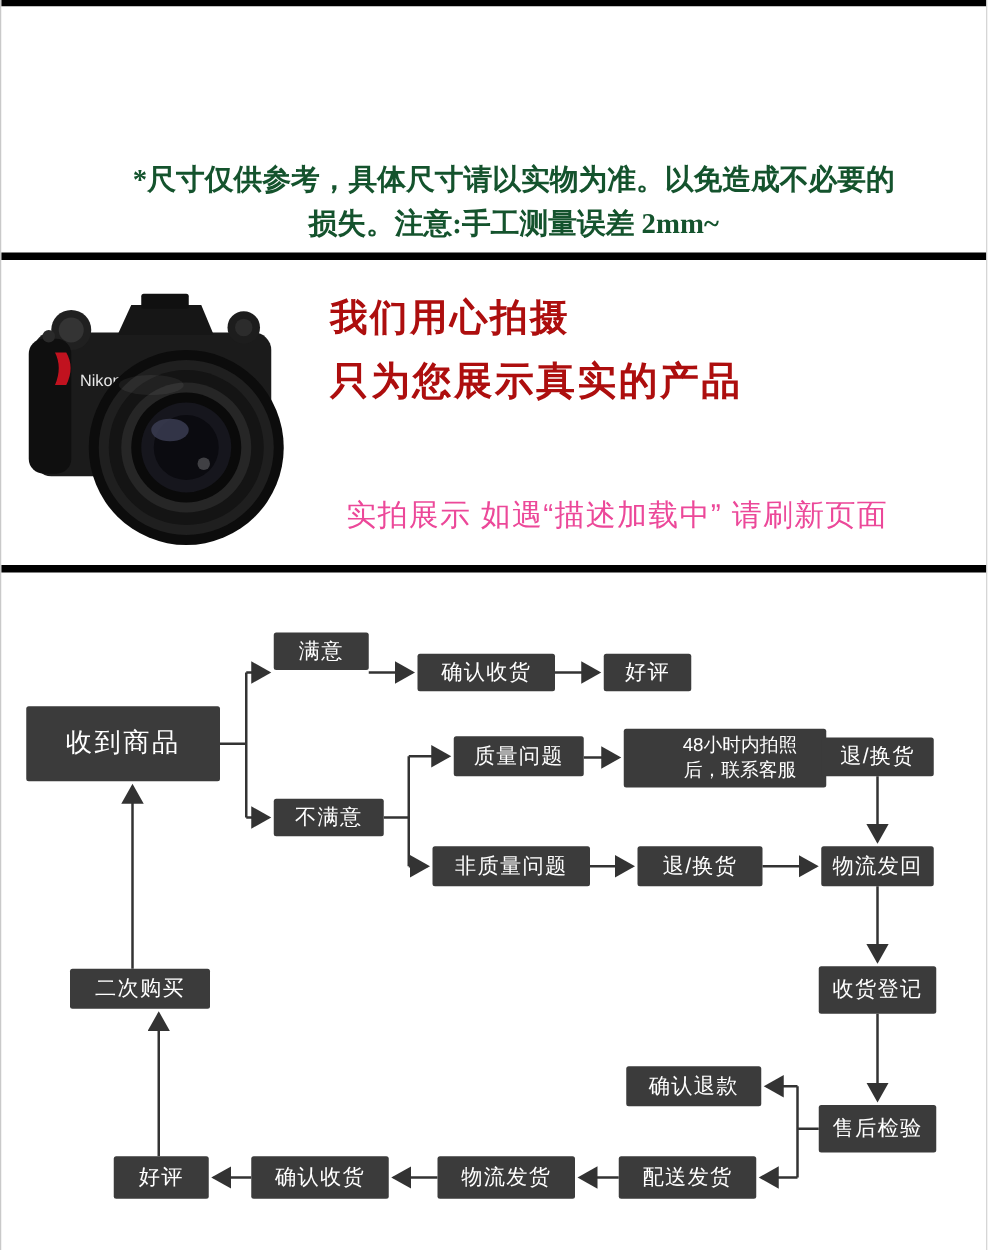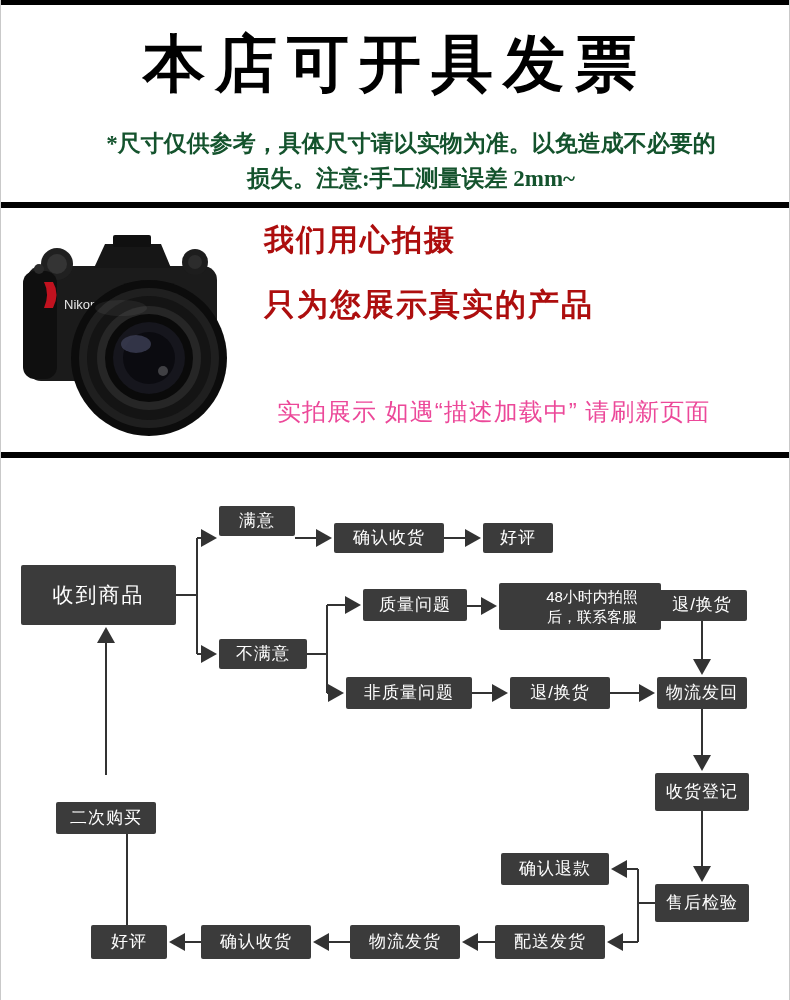--- a/index.html
+++ b/index.html
@@ -27,21 +27,21 @@
     text-align:center;
     font-family:"Liberation Serif",serif;
     font-size:23px;font-weight:600;line-height:35px;color:#14532d;
   }
   .camera-wrap{position:absolute;left:8px;top:216px;width:252px;height:232px;}
   .headline{
     position:absolute;left:263px;
     color:var(--accent,#ad0e0e);
     font-weight:bold;font-size:30px;letter-spacing:2px;
   }
-  .headline.l1{top:220px;}
+  .headline.l1{top:234px;}
   .headline.l2{top:284px;font-size:31px;}
   .promo-note{
     position:absolute;left:276px;top:396px;
     font-size:24px;color:#ec4899;letter-spacing:1px;
   }
   .flow{position:absolute;left:0;top:0;width:790px;height:1000px;}
   .node{
     position:absolute;
     background:var(--boxcolor,#3b3b3b);
     color:#fff;
@@ -55,21 +55,20 @@
   .node.small{font-size:15px;letter-spacing:0;}
   svg.connectors{position:absolute;left:0;top:0;pointer-events:none;}
 </style>
 </head>
 <body>
 
 <div class="page">
 
   <div class="topbar"></div>
 
-  <div class="page-title">本店可开具发票</div>
 
   <div class="disclaimer">
     <div>*尺寸仅供参考，具体尺寸请以实物为准。以免造成不必要的</div>
     <div>损失。注意:手工测量误差 2mm~</div>
   </div>
 
   <div class="divider" style="top:202px"></div>
 
   <div class="camera-wrap">
     <svg width="252" height="232" viewBox="0 0 252 232">
@@ -153,21 +152,21 @@
     <div class="node small" style="left:498px;top:583px;width:138px;height:47px;padding-left:24px;">
       <span>48小时内拍照</span>
       <span>后，联系客服</span>
     </div>
     <div class="node" style="left:656px;top:590px;width:90px;height:31px;">退/换货</div>
 
     <div class="node" style="left:345px;top:677px;width:126px;height:32px;">非质量问题</div>
     <div class="node" style="left:509px;top:677px;width:100px;height:32px;">退/换货</div>
     <div class="node" style="left:656px;top:677px;width:90px;height:32px;">物流发回</div>
 
-    <div class="node" style="left:55px;top:775px;width:100px;height:32px;margin-top:27px;">二次购买</div>
+    <div class="node" style="left:55px;top:775px;width:112px;height:32px;">二次购买</div>
     <div class="node" style="left:654px;top:773px;width:94px;height:38px;">收货登记</div>
 
     <div class="node" style="left:500px;top:853px;width:108px;height:32px;">确认退款</div>
     <div class="node" style="left:654px;top:884px;width:94px;height:38px;">售后检验</div>
 
     <div class="node" style="left:349px;top:925px;width:110px;height:34px;">物流发货</div>
     <div class="node" style="left:494px;top:925px;width:110px;height:34px;">配送发货</div>
     <div class="node" style="left:200px;top:925px;width:110px;height:34px;">确认收货</div>
     <div class="node" style="left:90px;top:925px;width:76px;height:34px;">好评</div>
 

